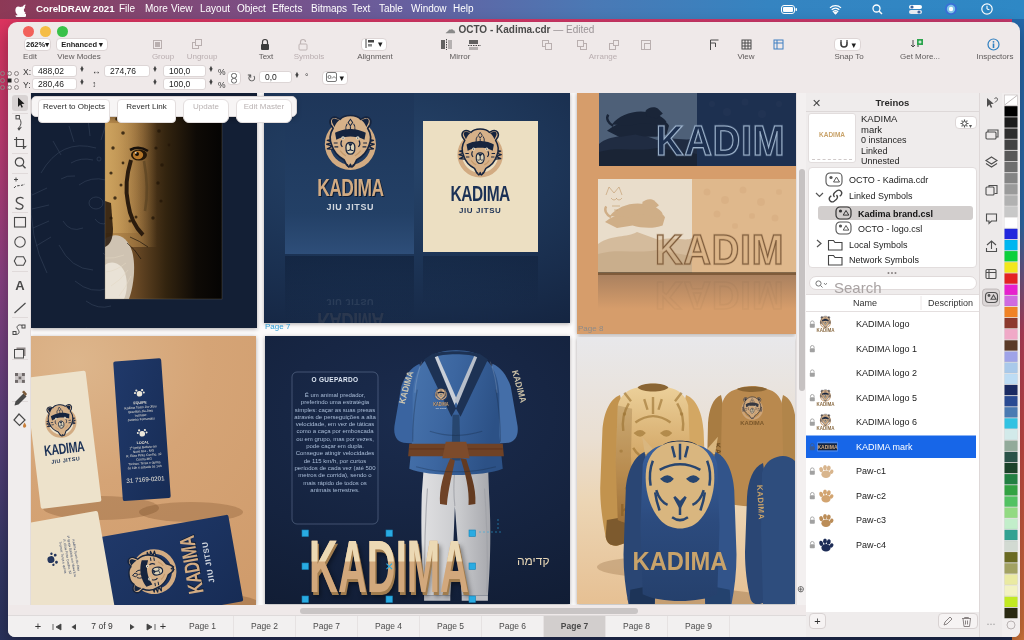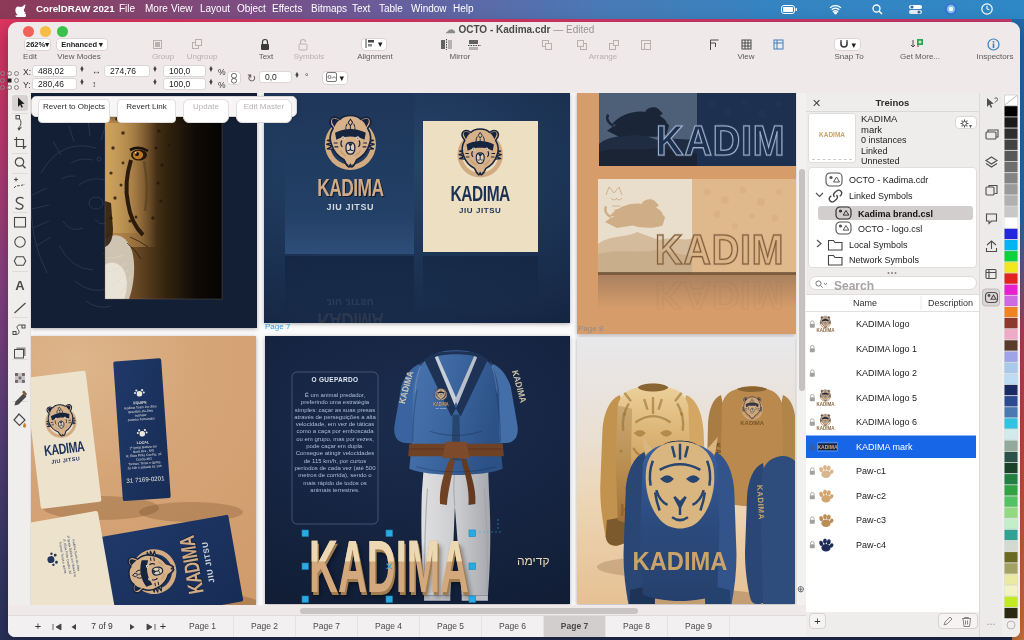--- a/index.html
+++ b/index.html
@@ -924,21 +924,21 @@
     </g>
   </svg>
   <div style="position:absolute;left:0;top:176px;width:100%;text-align:center;font-size:7px;color:#8a8484;letter-spacing:1px;">•••</div>
 
   <div style="position:absolute;left:3px;top:183px;width:168px;height:14px;background:#fff;border:1px solid #e0dada;border-radius:7px;">
     <svg width="12" height="9" style="position:absolute;left:5px;top:2.5px;">
         <circle cx="3.5" cy="3.5" r="2.6" fill="none" stroke="#777" stroke-width="1"></circle>
         <line x1="5.5" y1="5.5" x2="7.5" y2="7.5" stroke="#777"></line>
         <path d="M9 3 l1.5 1.8 L12 3" fill="none" stroke="#777" stroke-width="0.9"></path>
       </svg>
-    <span style="position:absolute;left:24px;top:2px;color:#a9a3a3;font-size:12px;font-weight:bold;">Search</span>
+    <span style="position:absolute;left:24px;top:2px;color:#a9a3a3;font-size:15px;">Search</span>
   </div>
 
   <div style="position:absolute;left:0;top:201px;width:173px;height:318px;background:#fff;border-top:1px solid #e2dddd;"></div>
   <svg style="position:absolute;left:0;top:201px;" width="173" height="336">
     <g font-family="Liberation Sans" font-size="9" fill="#333">
       <text x="47" y="12">Name</text>
       <text x="122" y="12">Description</text>
       <line x1="0" y1="17.5" x2="173" y2="17.5" stroke="#e4dfdf"></line>
       <line x1="115" y1="2" x2="115" y2="16" stroke="#ece8e8"></line>
     </g>

